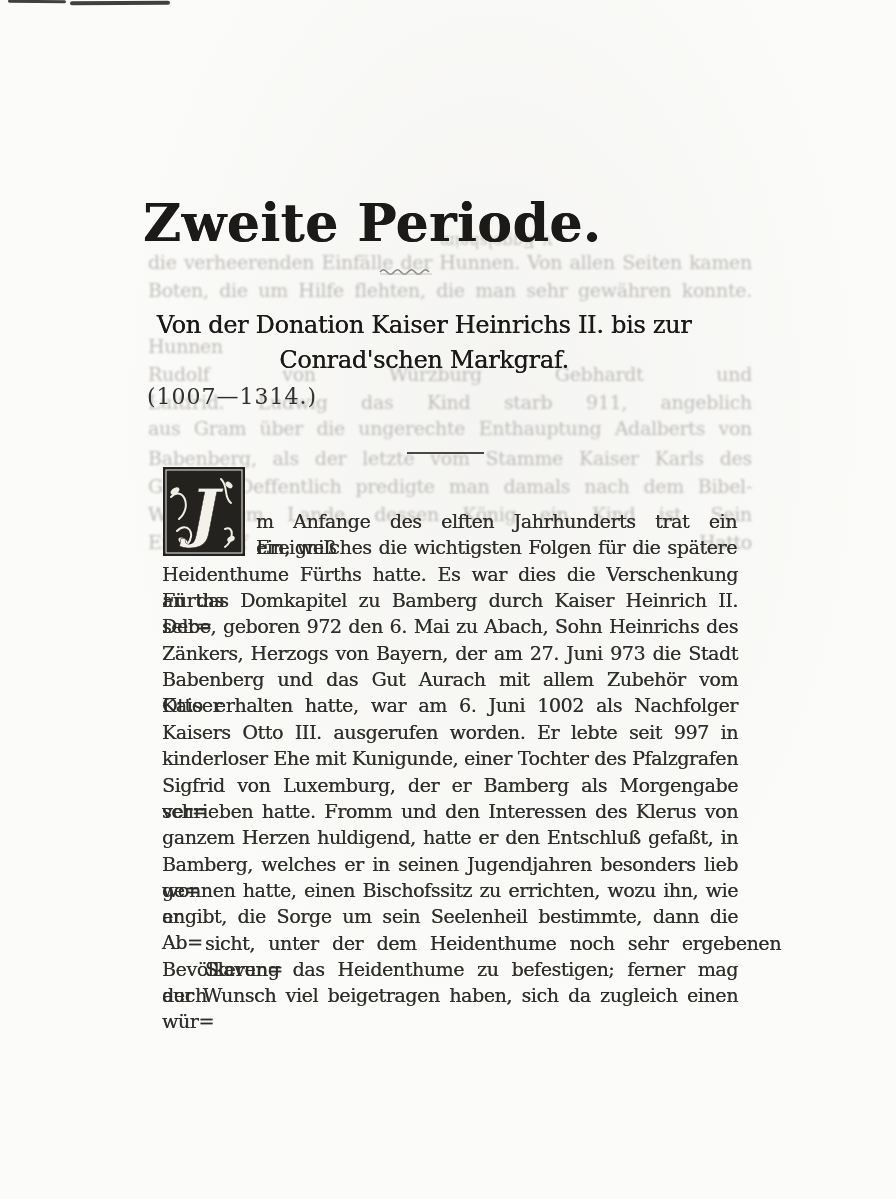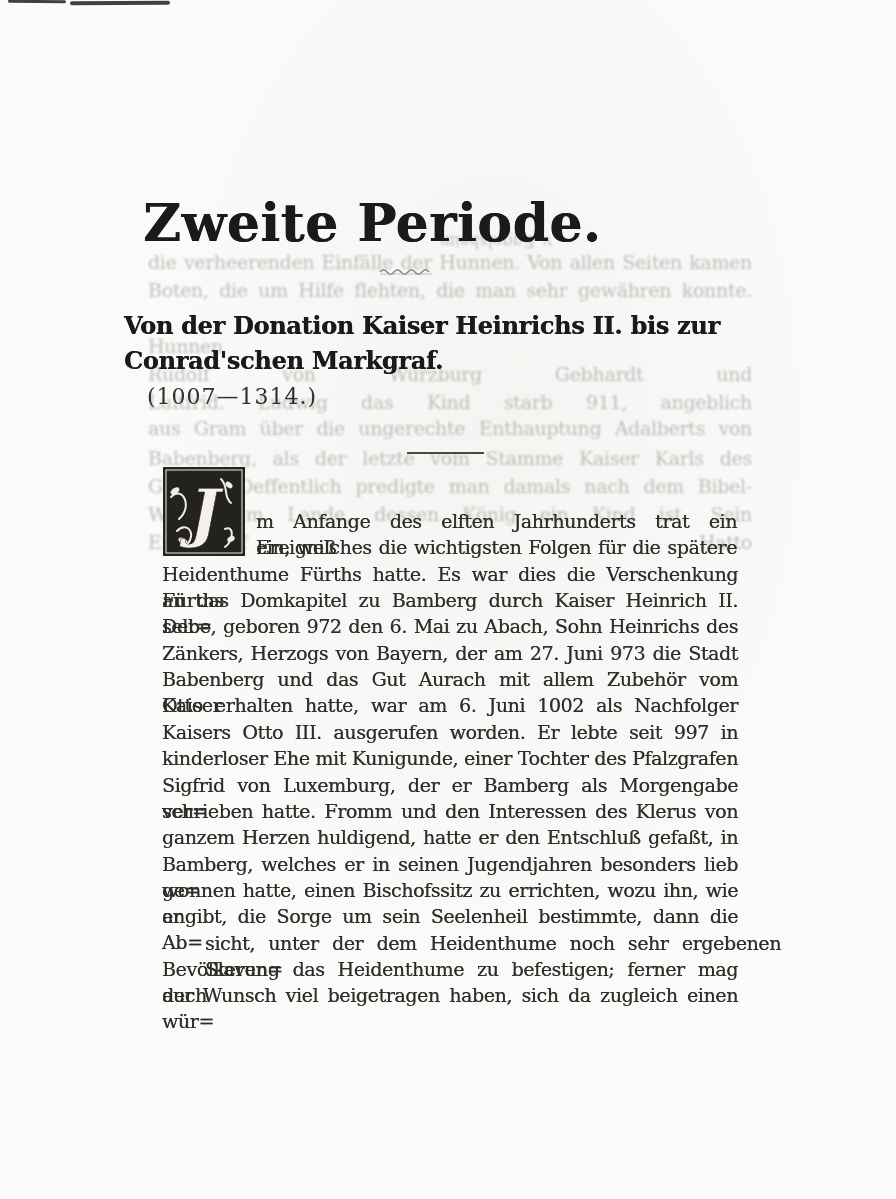--- a/index.html
+++ b/index.html
@@ -35,22 +35,22 @@
   .title{
     position:absolute; left:143px; top:192px; width:600px; margin:0;
     font-size:52px; font-weight:bold; color:var(--ink-dark);
     text-align:left; letter-spacing:0.5px;
     text-shadow:0.4px 0 0 currentColor;
   }
   .squiggle{position:absolute; left:378px; top:266px;}
 
   .heading{
     position:absolute; left:124px; top:308px; width:600px;
-    font-size:24px; font-weight:bold; line-height:35px; color:var(--ink-dark);
-    letter-spacing:-0.3px;
+    font-size:24px; font-weight:normal; line-height:35px; color:var(--ink-dark);
+    text-align:center; letter-spacing:-0.3px;
     text-shadow:0.3px 0 0 currentColor;
   }
   .daterange{
     position:absolute; left:147px; top:384px; width:600px;
     font-size:22px; text-align:left; color:#33312e; letter-spacing:1px;
   }
   .rule{position:absolute; left:407px; top:452px; width:77px; height:2px; background:var(--rule);}
 
   .dropcap{position:absolute; left:163px; top:467px; width:82px; height:89px;}
 

